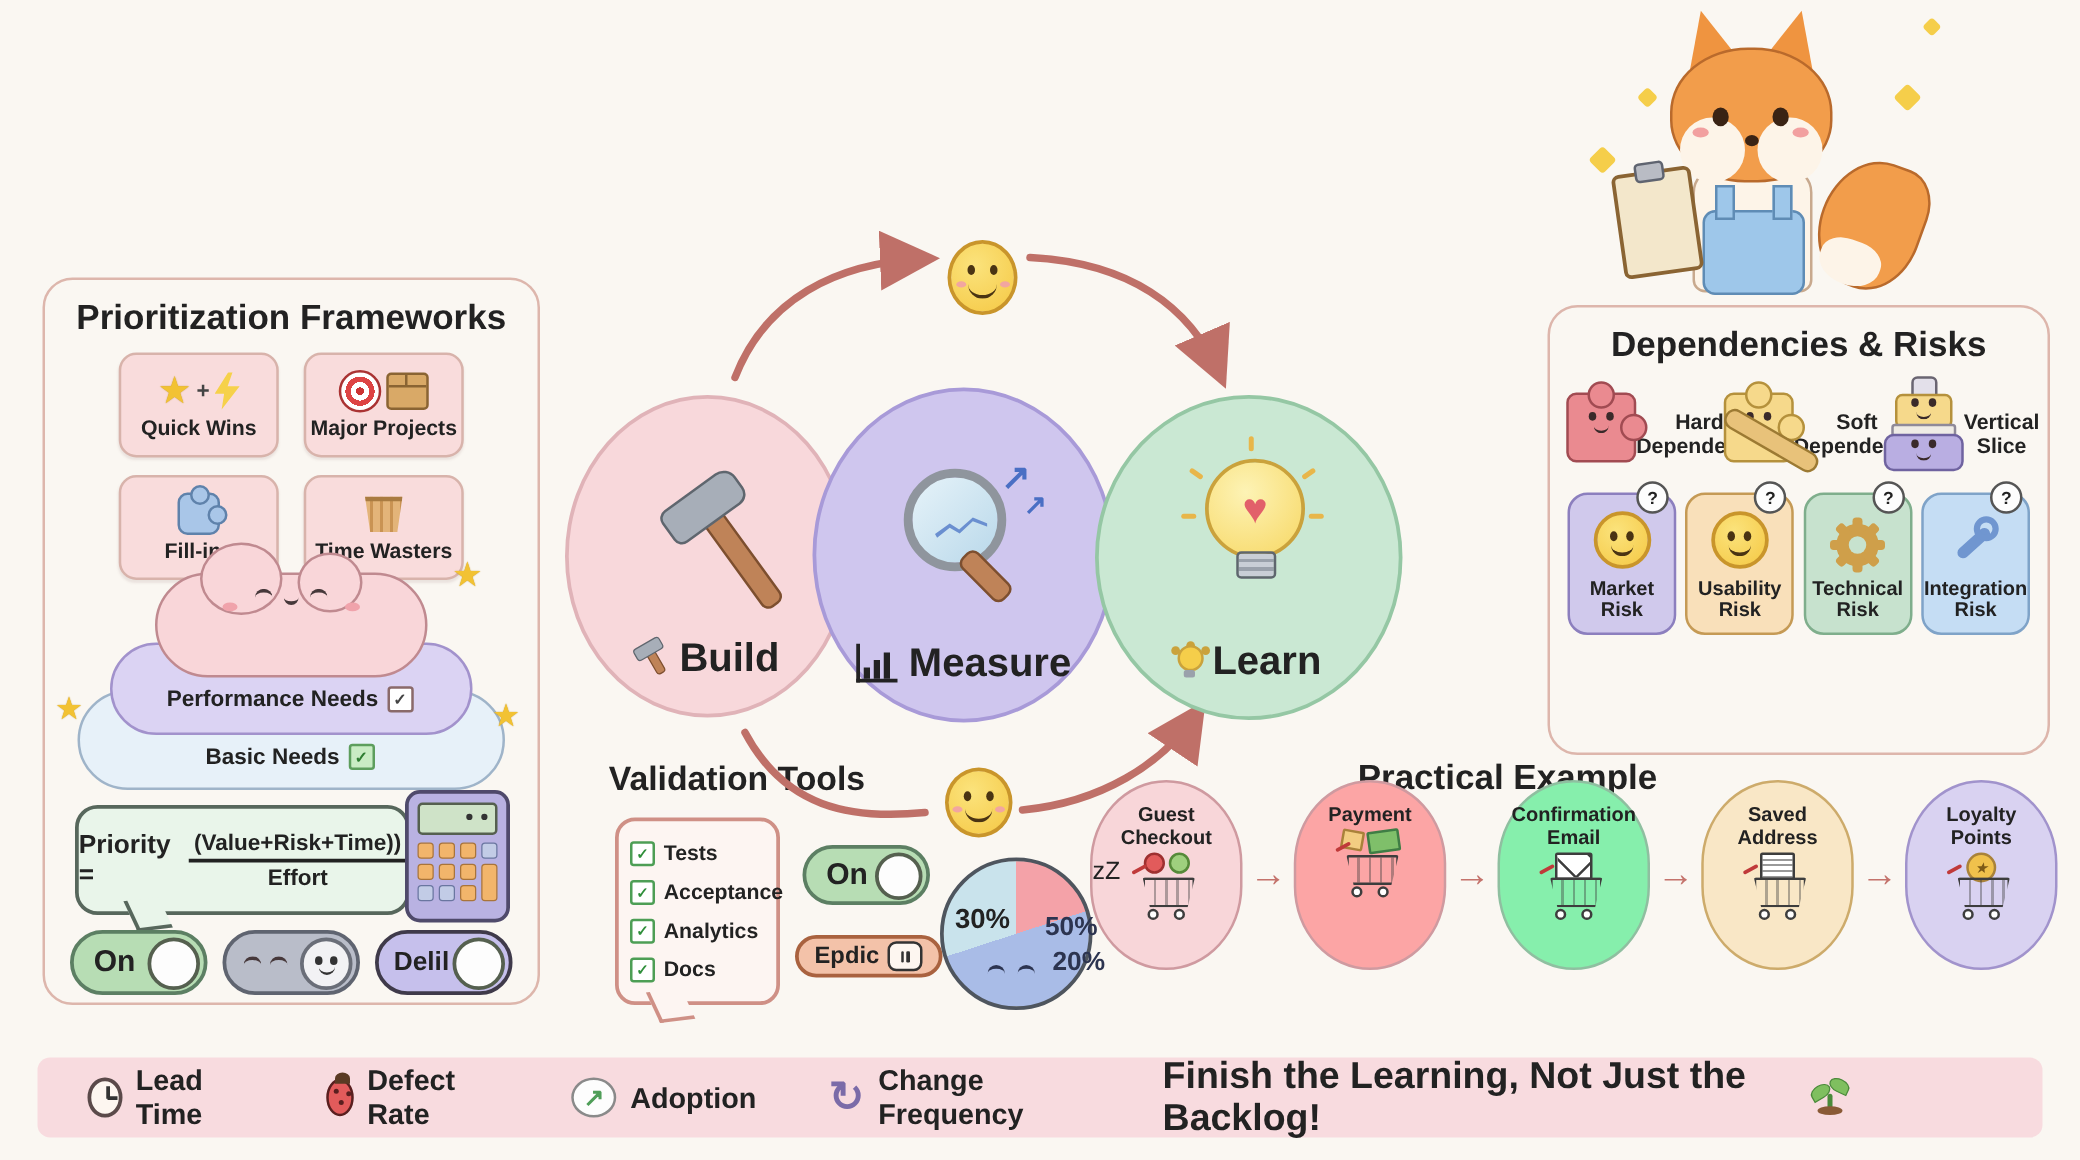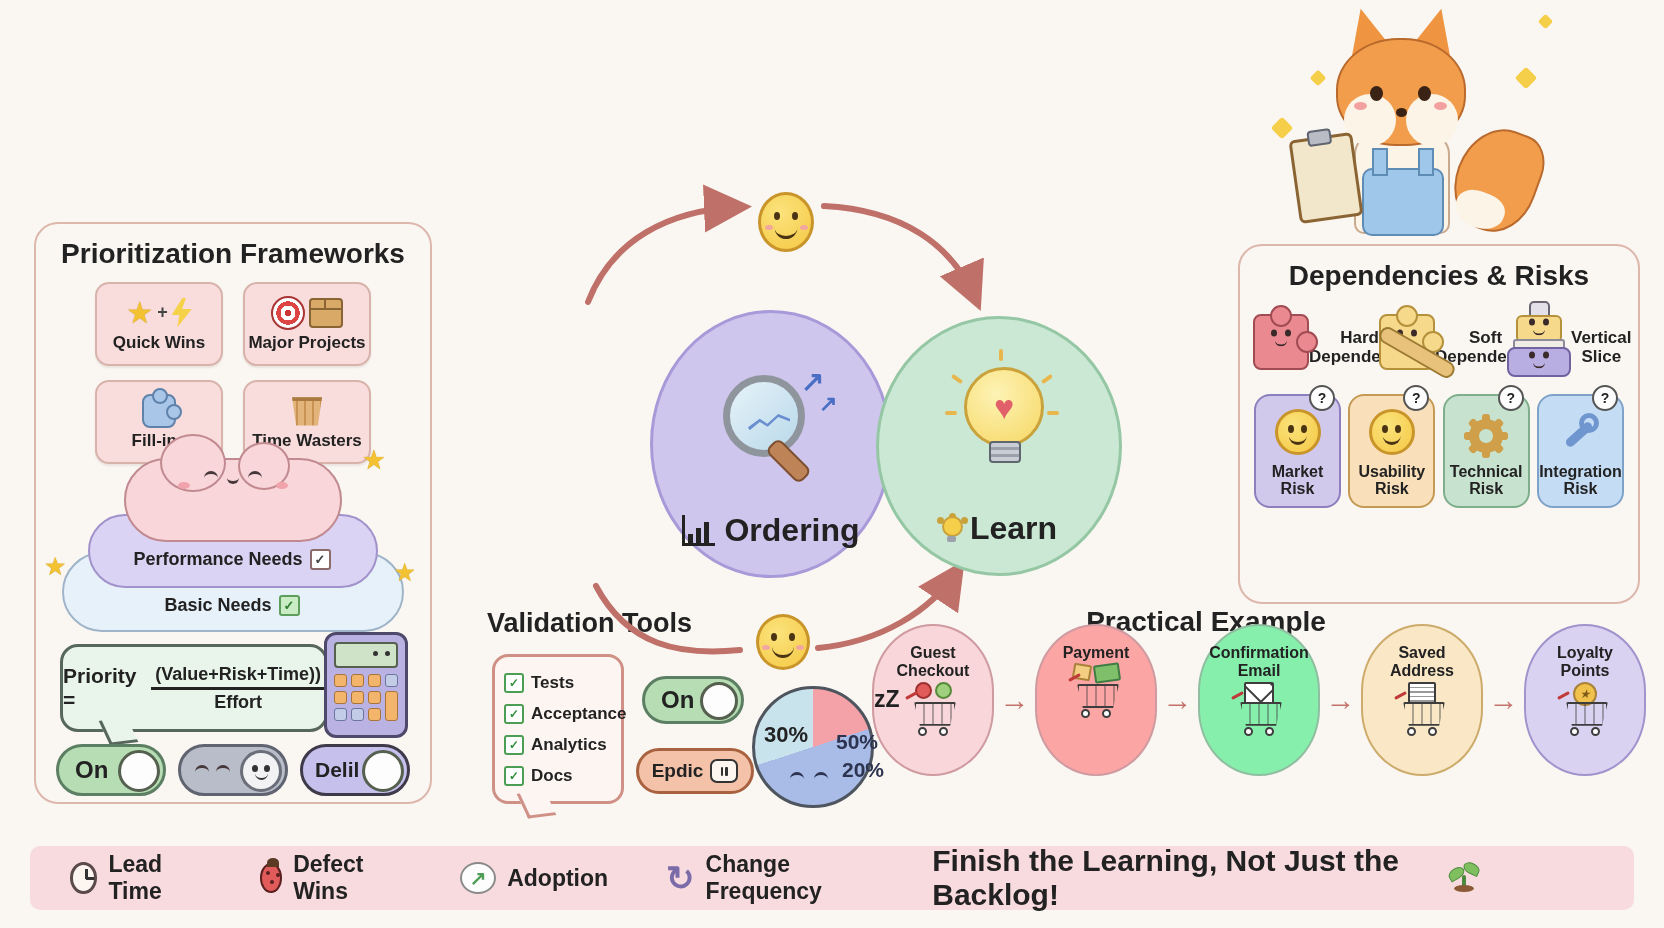--- a/index.html
+++ b/index.html
@@ -241,33 +241,33 @@
   .vt-bubble{position:absolute;left:492px;top:654px;width:132px;height:150px;background:#fdf5f2;
     border:3px solid #cf9086;border-radius:16px;padding:10px 9px;box-sizing:border-box;display:flex;
     flex-direction:column;justify-content:space-around;z-index:3;}
   .vt-bubble::after{content:'';position:absolute;left:28px;bottom:-17px;width:24px;height:24px;background:#fdf5f2;
     border-right:3px solid #cf9086;border-bottom:3px solid #cf9086;transform:rotate(65deg) skewX(-18deg);}
   .vt-item{display:flex;align-items:center;gap:7px;font-size:17px;font-weight:800;}
   .vt-chk{flex:0 0 16px;height:16px;background:#fff;border:2px solid #4d9e55;border-radius:3px;color:#2f8f3a;
     font-size:12px;font-weight:900;display:flex;align-items:center;justify-content:center;}
   .vt-on{position:absolute;left:642px;top:676px;width:102px;height:48px;}
   .vt-on .knob{width:38px;height:38px;}
-  .vt-pill{position:absolute;left:636px;top:748px;width:118px;height:46px;background:#f3c2a9;border:3px solid #a9623f;
+  .vt-pill{position:absolute;left:636px;top:748px;width:118px;height:34px;background:#f3c2a9;border:3px solid #a9623f;
     border-radius:23px;display:flex;align-items:center;justify-content:center;gap:7px;box-sizing:border-box;}
   .vt-pill .plabel{font-size:19px;font-weight:800;}
   .pill-clock{width:24px;height:20px;border:2.5px solid #333;border-radius:7px;background:#fdf6f0;
     display:flex;align-items:center;justify-content:center;gap:2px;}
   .pill-clock i{width:2.5px;height:9px;background:#333;border-radius:1px;}
   .pie{position:absolute;left:752px;top:686px;width:116px;height:116px;border-radius:50%;border:3px solid #4e555e;z-index:2;}
   .pie-label{position:absolute;font-weight:800;z-index:4;}
   .pl30{left:764px;top:722px;font-size:22px;} .pl50{left:836px;top:730px;font-size:21px;color:#2c3450;}
   .pl20{left:842px;top:758px;font-size:21px;color:#2c3450;}
   .pie-face{position:absolute;left:790px;top:772px;display:flex;align-items:flex-end;gap:10px;z-index:4;}
   .pie-face .closed-eye{border-color:#2c3450;}
-  .pie-zz{position:absolute;left:874px;top:686px;font-size:23px;font-weight:700;z-index:4;}
+  .pie-zz{position:absolute;left:874px;top:686px;font-size:20px;font-weight:400;z-index:4;}
   
   .pe-title{position:absolute;left:1076px;top:606px;width:260px;text-align:center;font-size:28px;font-weight:800;}
   .pe-row{position:absolute;left:872px;top:624px;width:774px;display:flex;align-items:center;}
   .pe-step{flex:0 0 122px;height:152px;border-radius:50%/44%;border:2.5px solid;display:flex;flex-direction:column;
     align-items:center;padding-top:18px;box-sizing:border-box;gap:10px;}
   .pe1{background:#f8d6d9;border-color:#cf9aa0;} .pe2{background:#fca5a5;border-color:#cf9aa0;}
   .pe3{background:#86efac;border-color:#8fbfa0;} .pe4{background:#f9e7c6;border-color:#cdab6b;}
   .pe5{background:#d9d2f1;border-color:#a193cc;}
   .pe-step .slabel{font-size:16px;font-weight:800;text-align:center;line-height:1.12;padding:0 6px;}
   .pe-arrow{flex:1;color:#c4736c;font-size:30px;font-weight:800;text-align:center;}
@@ -469,36 +469,46 @@
       <i class="c c2"></i>
   </div>
   <div class="smiley smiley-bottom">
     <i class="e e1"></i>
       <i class="e e2"></i>
       <i class="m"></i>
       <i class="c c1"></i>
       <i class="c c2"></i>
   </div>
 
+  <div class="stage stage-build">
+    <div class="hammer">
+      <i class="handle"></i>
+        <i class="head"></i>
+    </div>
+    <div class="stage-label">
+      <span class="mini-hammer"></span>
+      <span>Build</span>
+    </div>
+  </div>
   <div class="stage stage-measure">
     <div class="magnifier">
       <span class="lens">
           <span class="zigzag"></span>
         </span>
       <span class="mhandle"></span>
       <span class="marrow ma1">↗</span>
       <span class="marrow ma2">↗</span>
     </div>
     <div class="stage-label">
       <span class="mini-chart">
           <i></i>
           <i></i>
           <i></i>
         </span>
-      <span>Ordering</span>
+      <span>Measure</span>
     </div>
   </div>
   <div class="stage stage-learn">
     <div class="bulb">
       <i class="ray r1"></i>
         <i class="ray r2"></i>
         <i class="ray r3"></i>
         <i class="ray r4"></i>
         <i class="ray r5"></i>
       <span class="globe">
@@ -720,21 +730,21 @@
     </div>
   </div>
 
   <div class="footer">
     <div class="metric">
       <span class="icon-clock"></span>
       <span>Lead Time</span>
     </div>
     <div class="metric">
       <span class="icon-bug"></span>
-      <span>Defect Wins</span>
+      <span>Defect Rate</span>
     </div>
     <div class="metric">
       <span class="icon-adopt">↗</span>
       <span>Adoption</span>
     </div>
     <div class="metric">
       <span class="icon-cycle">↻</span>
       <span>Change Frequency</span>
     </div>
     <div class="slogan">

